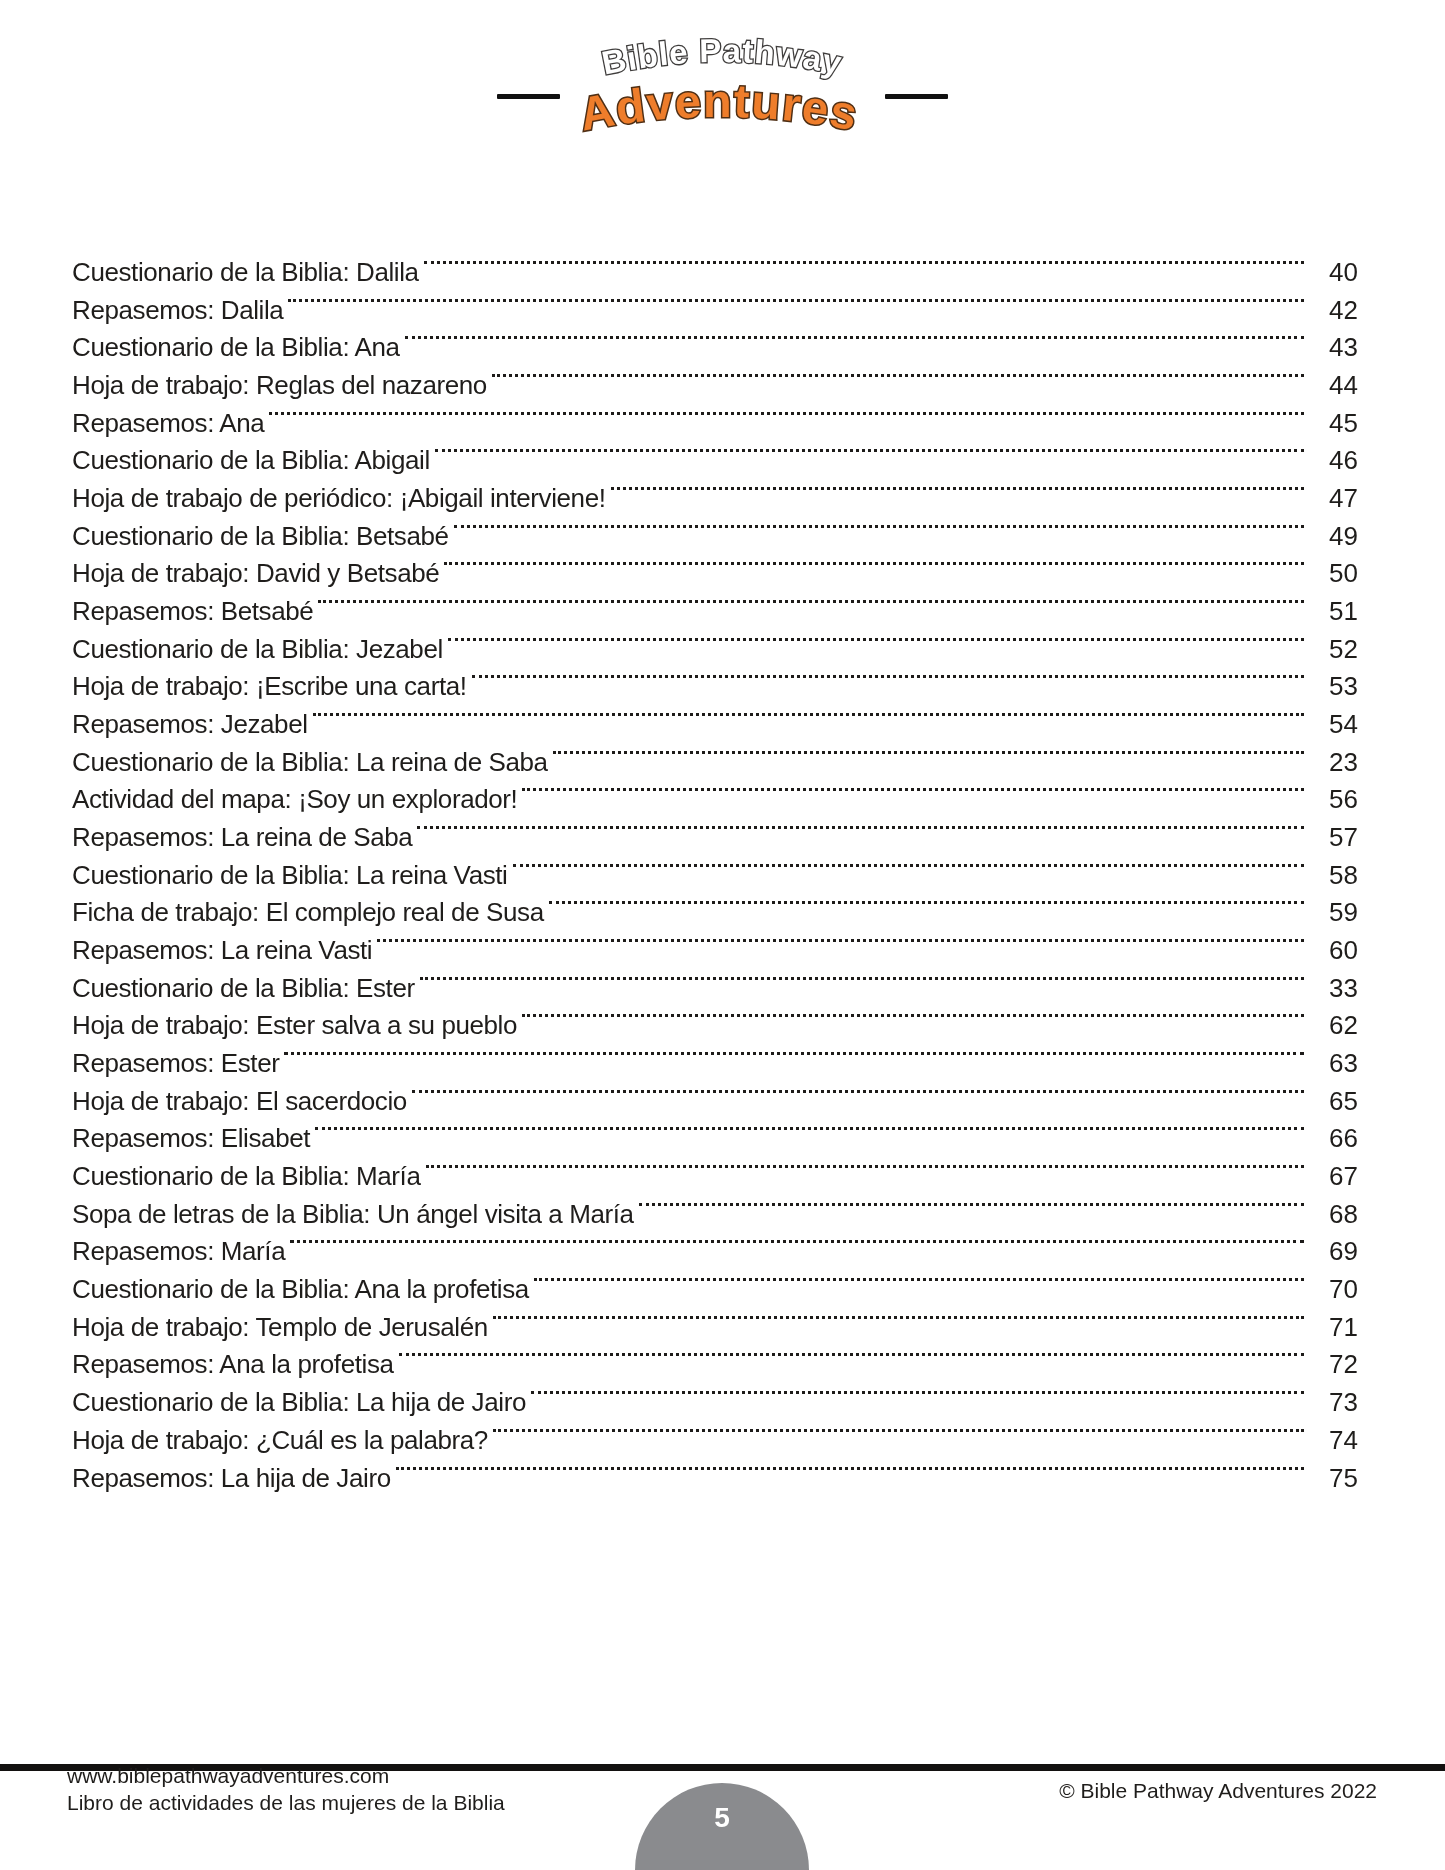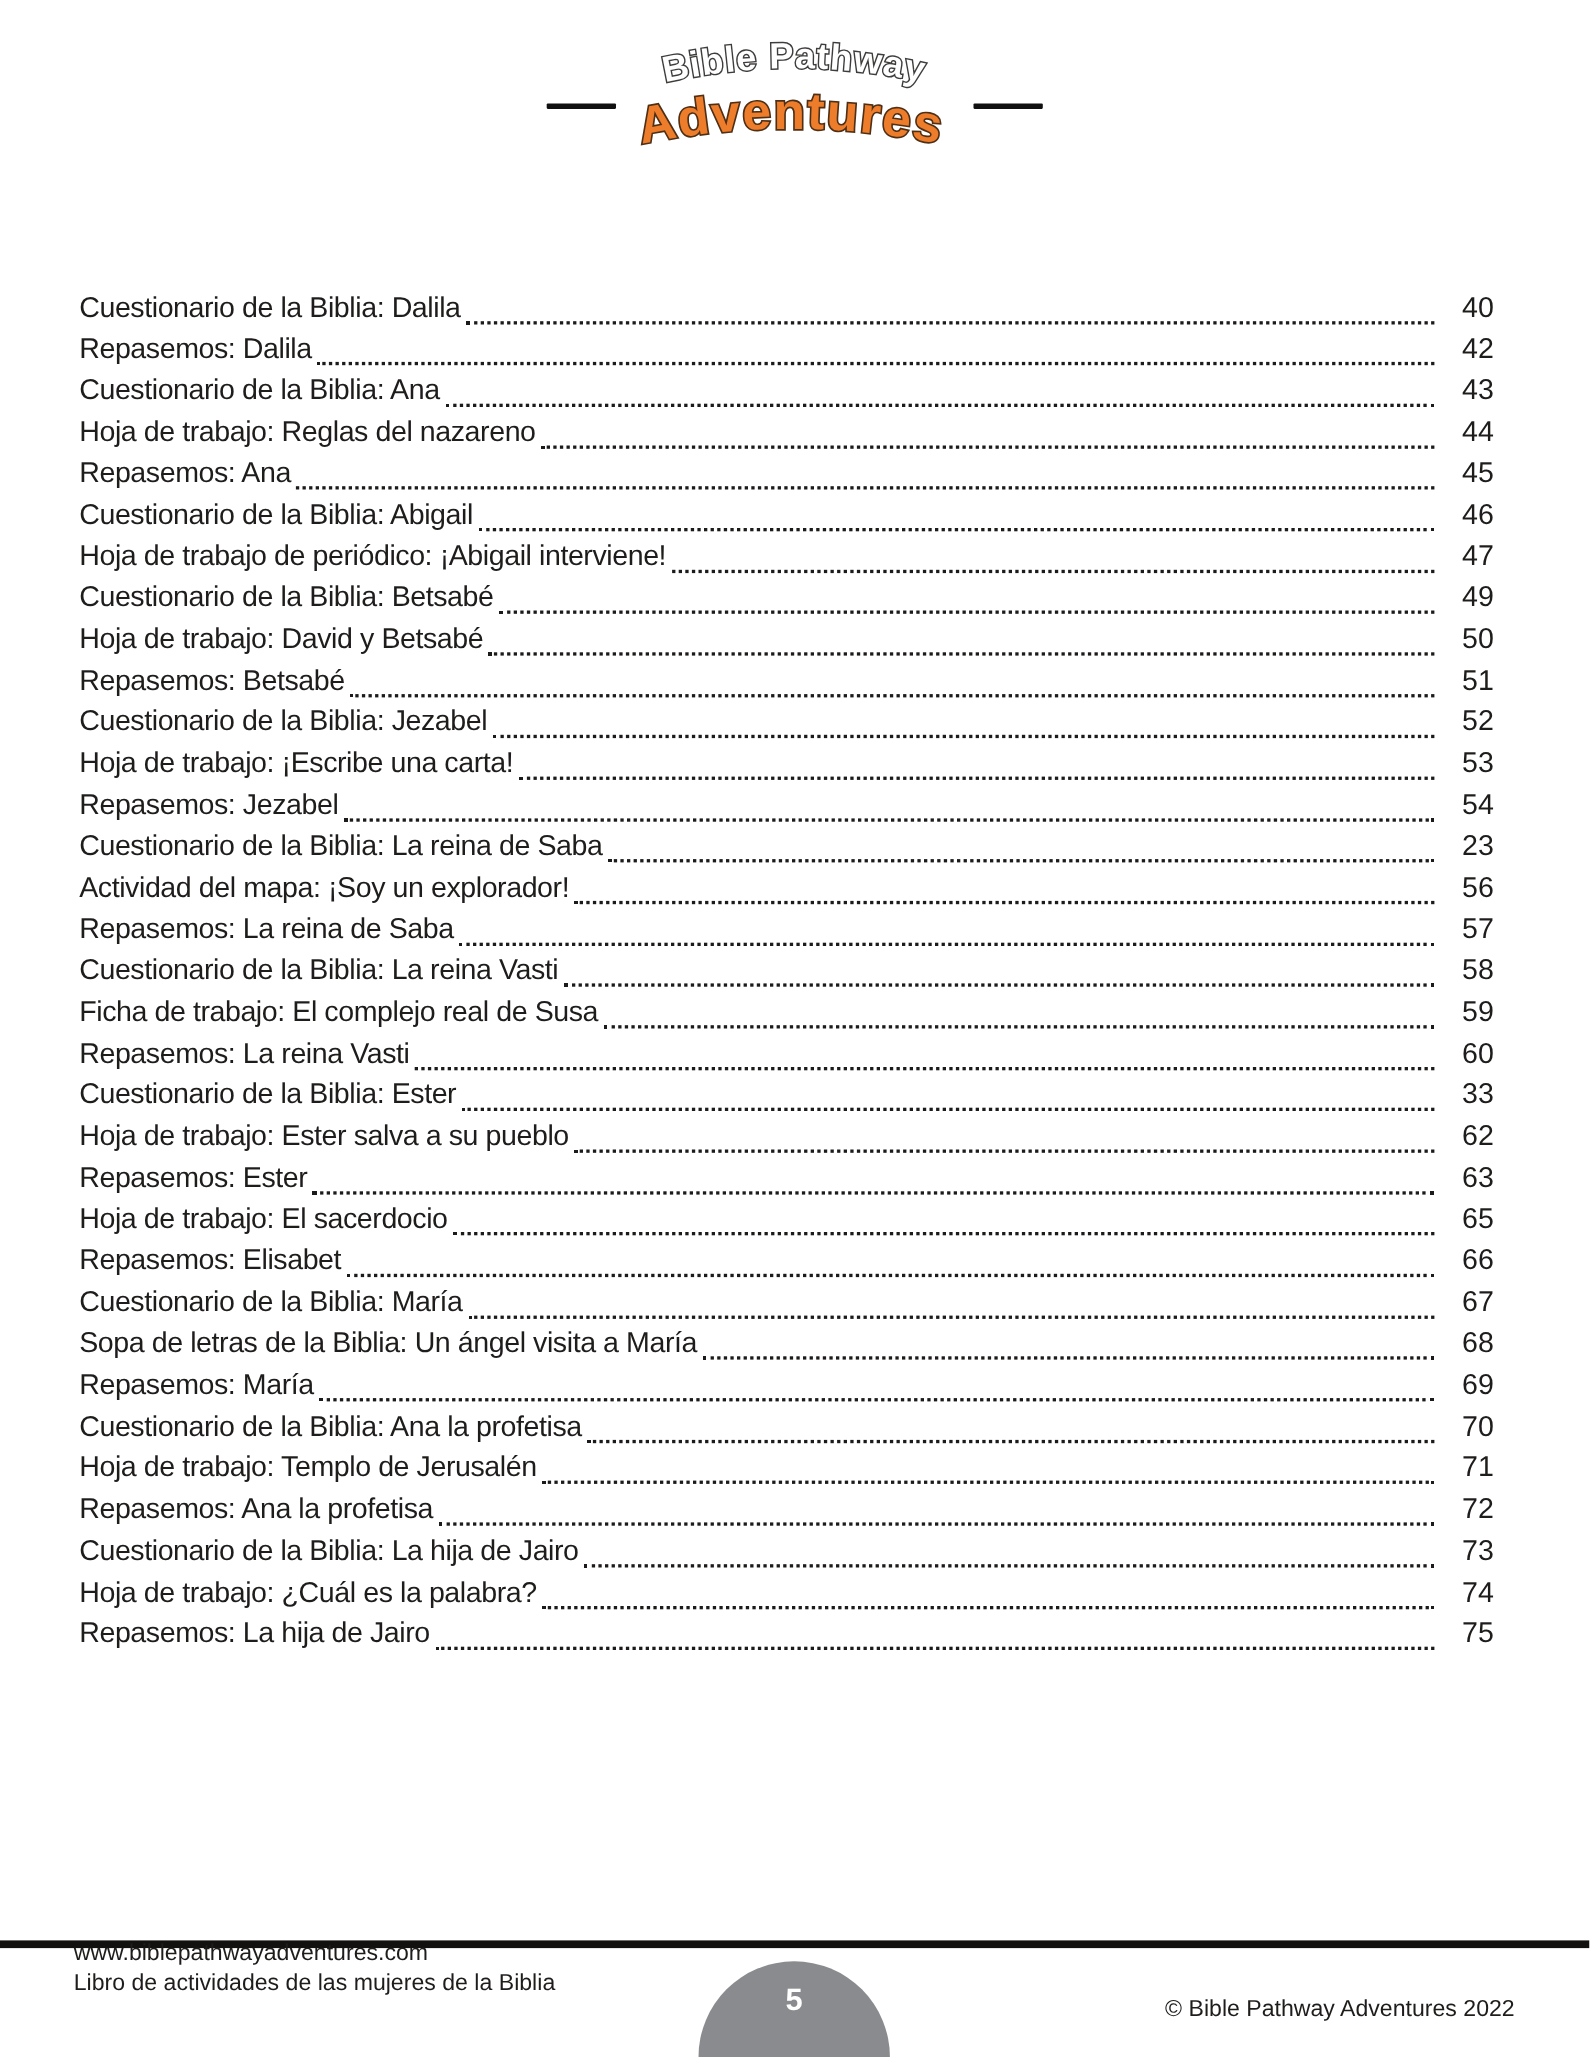--- a/index.html
+++ b/index.html
@@ -23,21 +23,21 @@
     background: #101010; border-radius: 1px;
   }
   .logo-dash.left  { left: 497px; }
   .logo-dash.right { left: 885px; }
 
   
   .toc {
     position: absolute; top: 257px; left: 72px; right: 87px;
   }
   .toc-row {
-    display: flex; align-items: flex-end;
+    display: flex; align-items: flex-start;
     height: 37.68px;
     font-size: 26px; letter-spacing: -0.4px;
     white-space: nowrap;
   }
   .toc-title { flex: 0 0 auto; }
   .toc-leader {
     flex: 1 1 auto;
     height: 4px;
     margin: 0 8px 0 5px;
     border-bottom: 3px dotted #1d1b19;
@@ -52,21 +52,21 @@
   .footer-rule {
     position: absolute; left: 0; top: 1764px;
     width: 1445px; height: 7px; background: #131110;
   }
   .footer-left {
     position: absolute; left: 67px; top: 1762px;
     font-size: 21px; line-height: 27px;
   }
   .footer-right {
     position: absolute; right: 68px; top: 1777px;
-    font-size: 21px; line-height: 27px; text-align: right; margin-top: 36px;
+    font-size: 21px; line-height: 27px; text-align: right;
   }
   .page-circle {
     position: absolute; left: 635px; top: 1783px;
     width: 174px; height: 174px; border-radius: 50%;
     background: #8a8b8e;
     text-align: center;
   }
   .page-circle .num {
     display: inline-block; margin-top: 19px;
     color: #ffffff; font-weight: bold; font-size: 28px;

